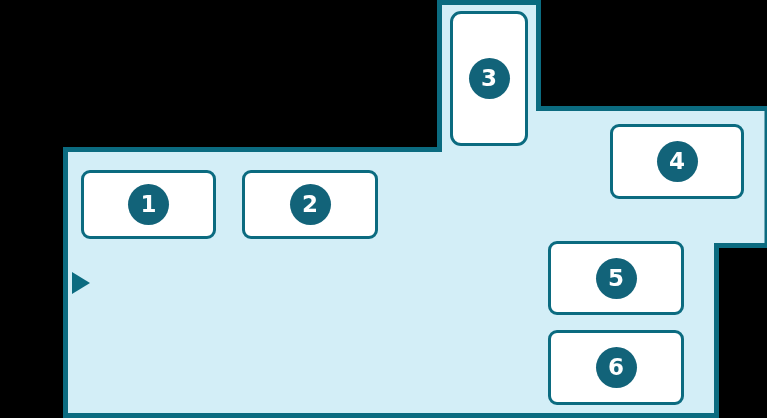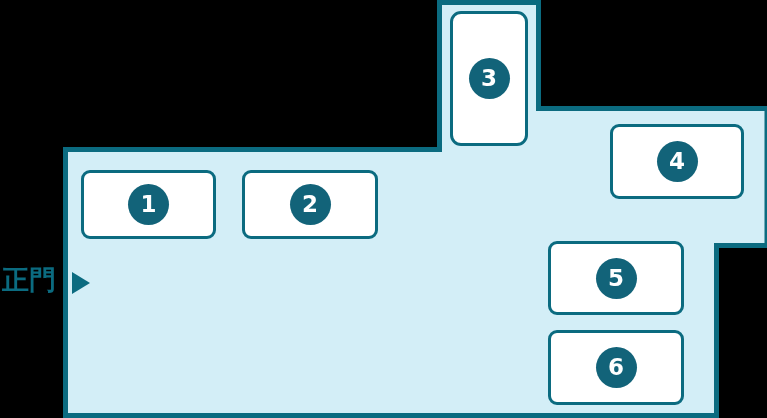--- a/index.html
+++ b/index.html
@@ -98,21 +98,20 @@
              L 538.5 2.5
              L 538.5 108.5
              L 767 108.5
              L 767 245.5
              L 716.5 245.5
              L 716.5 415.5
              L 65.5 415.5
              Z" fill="#d3eef7" stroke="#0b6b80" stroke-width="5" stroke-linejoin="miter"></path>
   </svg>
 
-  <div class="gate-label" style="color: rgb(11, 107, 128);">正門</div>
   <div class="gate-arrow" style="border-left-color: rgb(11, 107, 128);"></div>
 
   <div class="booth" id="booth-1" style="background: rgb(255, 255, 255); border-color: rgb(11, 107, 128);">
     <span class="booth-num" style="background: rgb(18, 99, 121); color: rgb(255, 255, 255);">1</span>
   </div>
 
   <div class="booth" id="booth-2" style="background: rgb(255, 255, 255); border-color: rgb(11, 107, 128);">
     <span class="booth-num" style="background: rgb(18, 99, 121); color: rgb(255, 255, 255);">2</span>
   </div>
 

